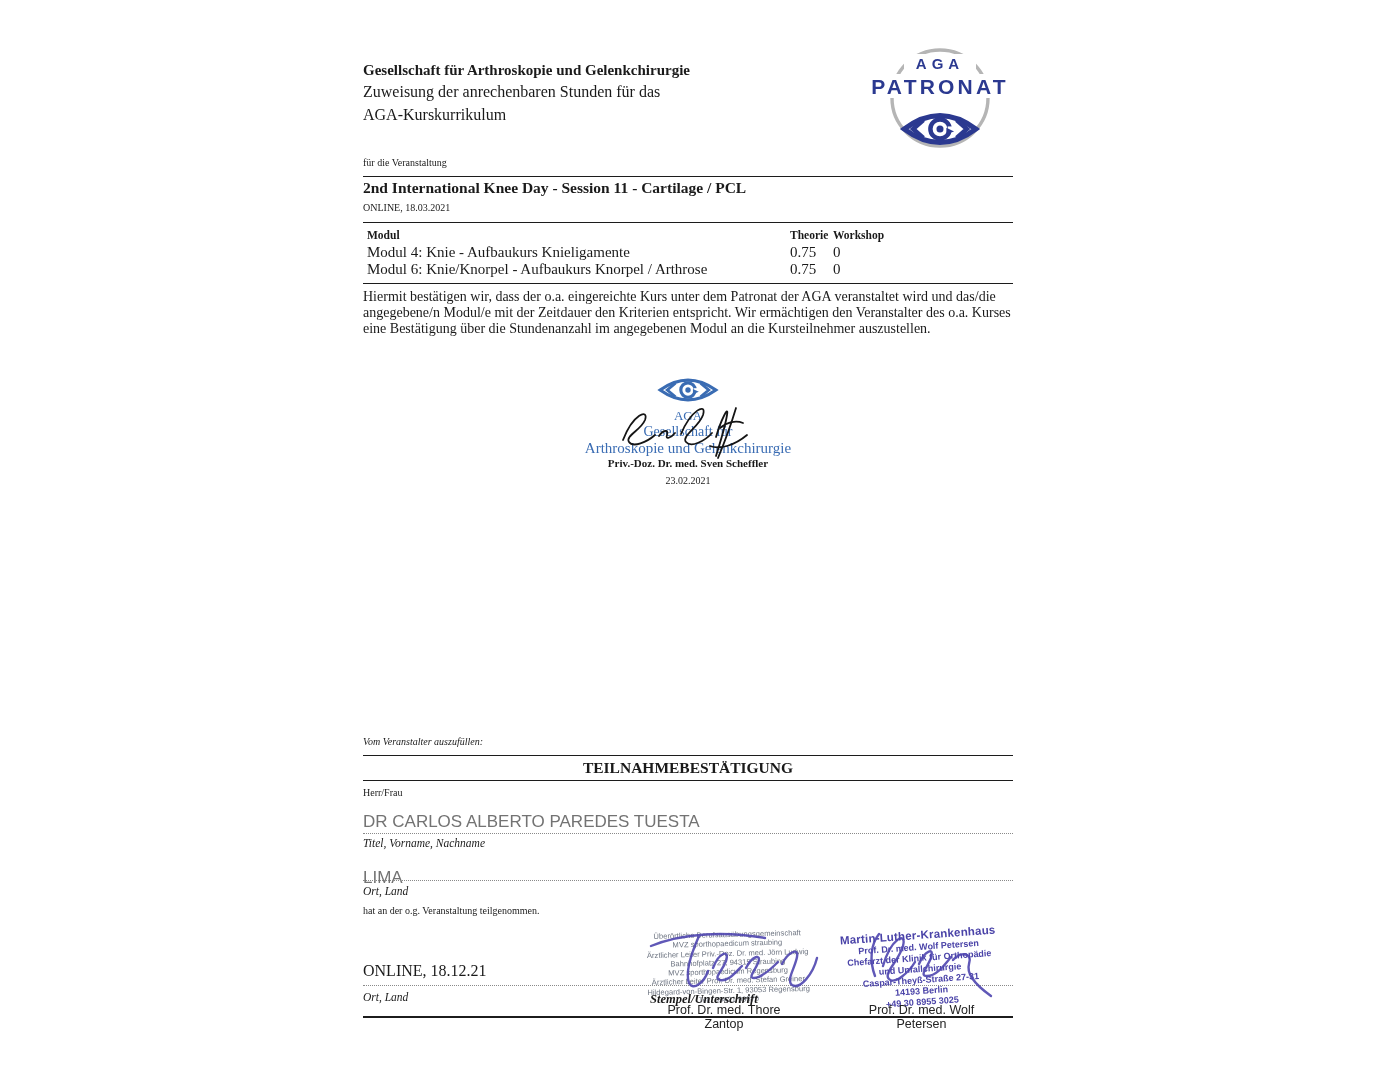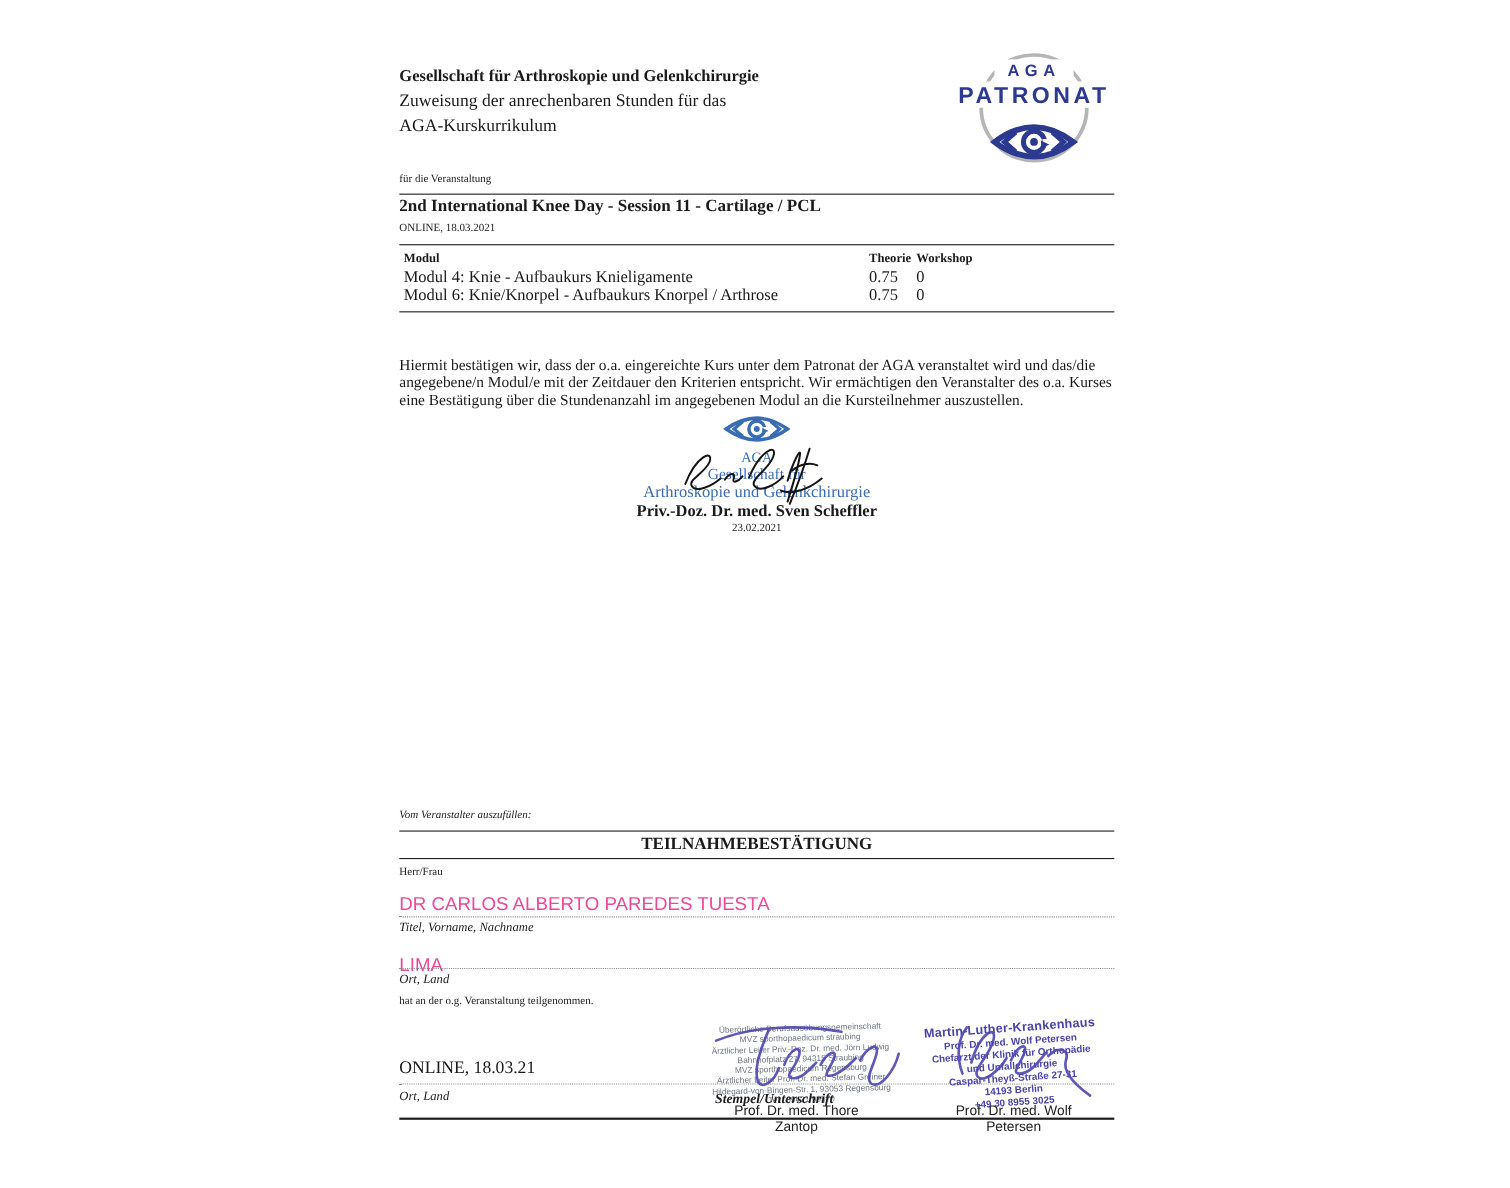--- a/index.html
+++ b/index.html
@@ -16,25 +16,25 @@
   .doc-title{font-size:16px;line-height:23px;}
   .serif15{font-size:10px;}
   .event-title{font-weight:bold;font-size:15.5px;}
   .tbl-head{font-weight:bold;font-size:11.5px;}
   .tbl-cell{font-size:15px;}
   .col-theorie{left:427px;}
   .col-workshop{left:470px;}
   .paragraph{font-size:14px;line-height:15.8px;width:650px;}
   .center-block{left:0;width:650px;text-align:center;}
   .blue-org{color:#3a6cb3;}
-  .signer{font-weight:bold;font-size:15px;}
+  .signer{font-weight:bold;font-size:11px;}
   .italic{font-style:italic;}
   .caption{font-style:italic;font-size:11.5px;}
   .heading-caps{font-weight:bold;font-size:15.5px;text-align:center;width:100%;}
-  .fill-in{font-family:"Liberation Sans", sans-serif;font-size:17px;color:#ec4899;}
+  .fill-in{font-family:"Liberation Sans", sans-serif;font-size:17px;color:#737373;}
   .stamp{font-family:"Liberation Sans", sans-serif;text-align:center;line-height:1.22;}
   .stamp-straubing{font-size:7.6px;color:#6e7582;transform:rotate(-1.5deg);}
   .stamp-berlin{font-size:9px;color:#4a43a8;transform:rotate(-4deg);font-weight:bold;}
   .stamp-berlin .big{font-size:11.5px;letter-spacing:.2px;}
   .stamp-label{font-weight:bold;font-style:italic;font-size:12.5px;}
   .signatory{font-family:"Liberation Sans", sans-serif;font-size:12.5px;color:#222;text-align:center;}
   svg{display:block;}
 </style>
 </head>
 <body>
@@ -82,21 +82,21 @@
       <div class="abs tbl-cell col-workshop" style="top:244px;">0</div>
     </div>
     <div>
       <div class="abs tbl-cell" style="top:261px;left:4px;">Modul 6: Knie/Knorpel - Aufbaukurs Knorpel / Arthrose</div>
       <div class="abs tbl-cell col-theorie" style="top:261px;">0.75</div>
       <div class="abs tbl-cell col-workshop" style="top:261px;">0</div>
     </div>
   </div>
   <div class="rule" style="top:283px;"></div>
 
-  <div class="abs paragraph" style="top:289px;left:0;margin-top:36px;">Hiermit bestätigen wir, dass der o.a. eingereichte Kurs unter dem Patronat der AGA veranstaltet wird und das/die angegebene/n Modul/e mit der Zeitdauer den Kriterien entspricht. Wir ermächtigen den Veranstalter des o.a. Kurses eine Bestätigung über die Stundenanzahl im angegebenen Modul an die Kursteilnehmer auszustellen.</div>
+  <div class="abs paragraph" style="top:289px;left:0;">Hiermit bestätigen wir, dass der o.a. eingereichte Kurs unter dem Patronat der AGA veranstaltet wird und das/die angegebene/n Modul/e mit der Zeitdauer den Kriterien entspricht. Wir ermächtigen den Veranstalter des o.a. Kurses eine Bestätigung über die Stundenanzahl im angegebenen Modul an die Kursteilnehmer auszustellen.</div>
 
   <div class="abs center-block" style="top:370px;">
     <svg width="64" height="40" viewBox="0 0 64 40" style="margin:0 auto;">
       <g transform="translate(32,20) scale(0.45)">
         <path d="M-62 0 Q0 -44 62 0 Q0 44 -62 0 Z" fill="#ffffff" stroke="#3a6cb3" stroke-width="7"></path>
         <path d="M-28 -15 L-46 0 L-28 15" fill="none" stroke="#3a6cb3" stroke-width="6.5"></path>
         <path d="M28 -15 L46 0 L28 15" fill="none" stroke="#3a6cb3" stroke-width="6.5"></path>
         <circle cx="0" cy="0" r="16" fill="none" stroke="#3a6cb3" stroke-width="7"></circle>
         <rect x="13" y="-4" width="9" height="8" fill="#ffffff"></rect>
         <path d="M11 -2 L24 4 L11 9 Z" fill="#3a6cb3"></path>
@@ -135,21 +135,21 @@
   <div class="abs fill-in" style="top:812px;left:0;">DR CARLOS ALBERTO PAREDES TUESTA</div>
   <div class="dotted" style="top:833px;"></div>
   <div class="abs caption" style="top:837px;left:0;">Titel, Vorname, Nachname</div>
 
   <div class="abs fill-in" style="top:868px;left:0;">LIMA</div>
   <div class="dotted" style="top:880px;"></div>
   <div class="abs caption" style="top:885px;left:0;">Ort, Land</div>
 
   <div class="abs serif15" style="top:905px;left:0;">hat an der o.g. Veranstaltung teilgenommen.</div>
 
-  <div class="abs" style="top:962px;left:0;font-size:16px;">ONLINE, 18.03.21</div>
+  <div class="abs" style="top:962px;left:0;font-size:16px;">ONLINE, 18.12.21</div>
   <div class="dotted" style="top:985px;"></div>
   <div class="abs caption" style="top:991px;left:0;">Ort, Land</div>
 
   <div class="abs stamp stamp-straubing" style="top:930px;left:283px;width:164px;">
     <div>Überörtliche Berufsausübungsgemeinschaft</div>
     <div>MVZ sporthopaedicum straubing</div>
     <div>Ärztlicher Leiter Priv.-Doz. Dr. med. Jörn Ludwig</div>
     <div>Bahnhofplatz 27, 94315 Straubing</div>
     <div>MVZ sporthopaedicum Regensburg</div>
     <div>Ärztlicher Leiter Prof. Dr. med. Stefan Greiner</div>

